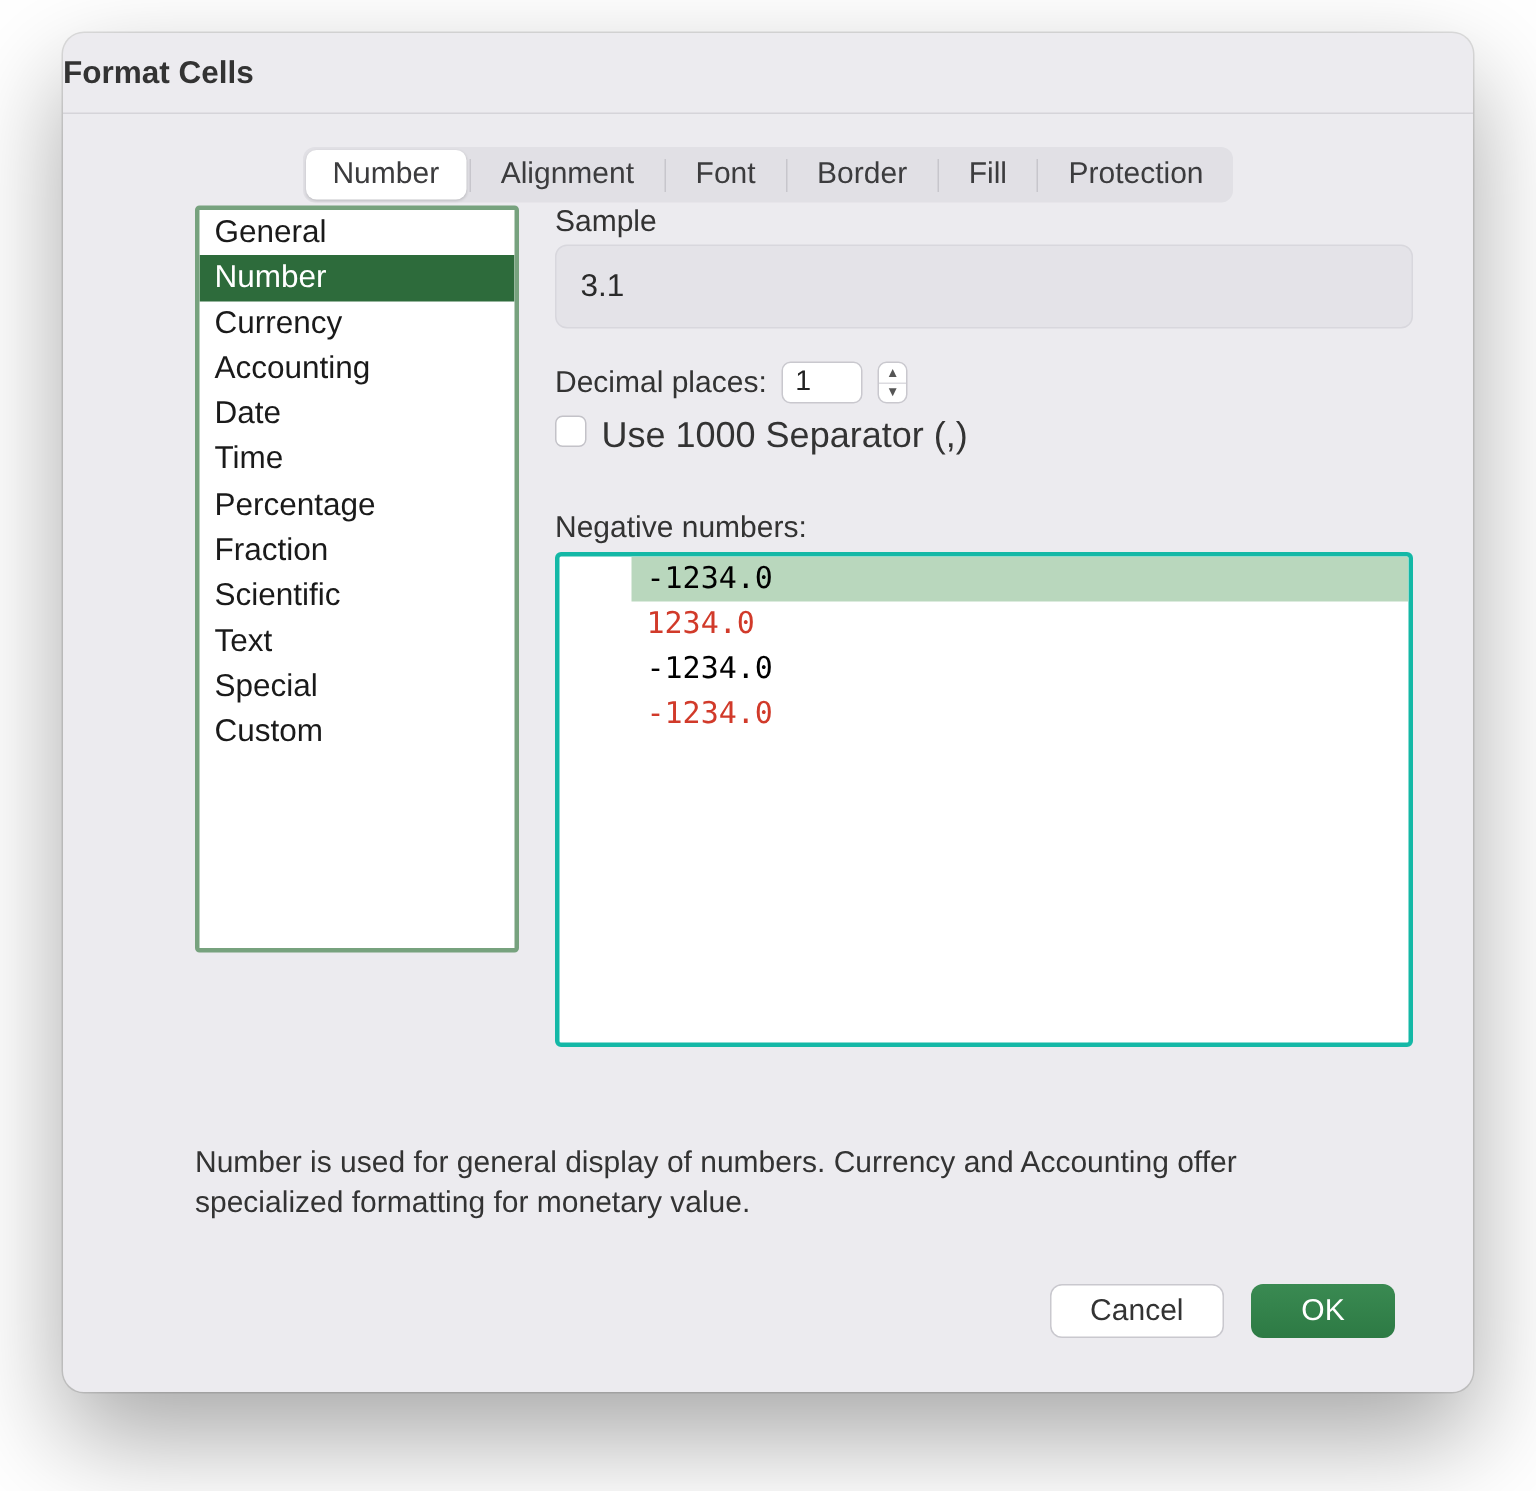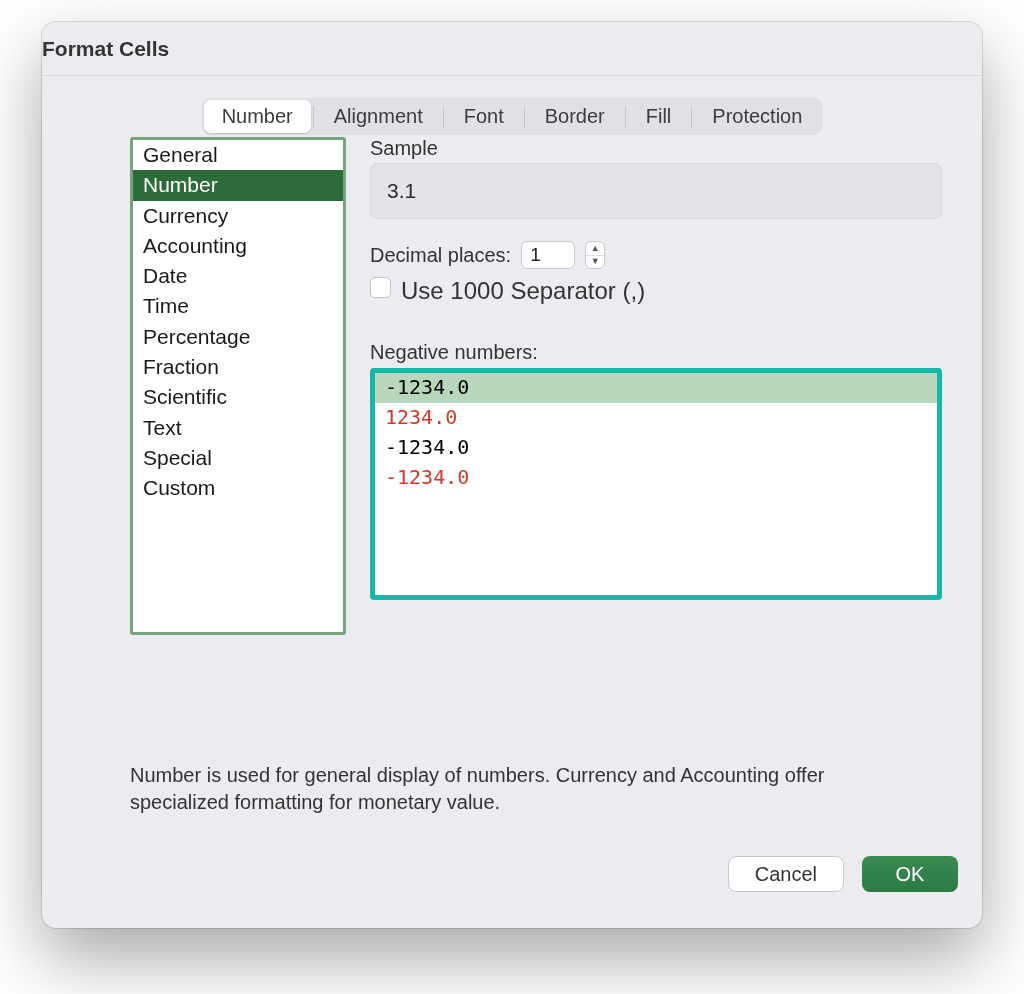--- a/index.html
+++ b/index.html
@@ -141,44 +141,45 @@
   .checkbox {
     width: 21px; height: 21px;
     border: 1px solid #c3c2c8;
     border-radius: 5px;
     background: #ffffff;
   }
   .neg-label { margin-top: 36px; }
   .neg-list {
     margin-top: 4px;
     background: #ffffff;
-    border: 5px solid #14b8a6;
+    border: 3px solid #14b8a6;
     border-radius: 4px;
-    height: 232px;
-    overflow: hidden;
+    height: 330px;
+    overflow: hidden;
+    padding-left: 48px;
   }
   .neg-item {
     padding: 1px 10px 2px 10px;
     font-family: "Menlo","Consolas",monospace;
     font-size: 20px;
     line-height: 1.35;
     cursor: default;
   }
   .neg-item.selected { background: #b9d7bd; }
   .neg-red { color: #d13a2a; }
   .description {
     position: absolute;
     left: 88px; right: 68px;
     top: 740px;
     font-size: 20px; color: #333;
     line-height: 1.35;
   }
   .button-row {
     position: absolute;
-    right: 24px; bottom: 36px;
+    right: 52px; bottom: 36px;
     display: flex; gap: 18px; padding-left: 28px;
   }
   .btn {
     height: 36px;
     padding: 0 26px;
     border-radius: 8px;
     font-size: 20px;
     display: flex; align-items: center; justify-content: center;
     cursor: default;
     border: none;

